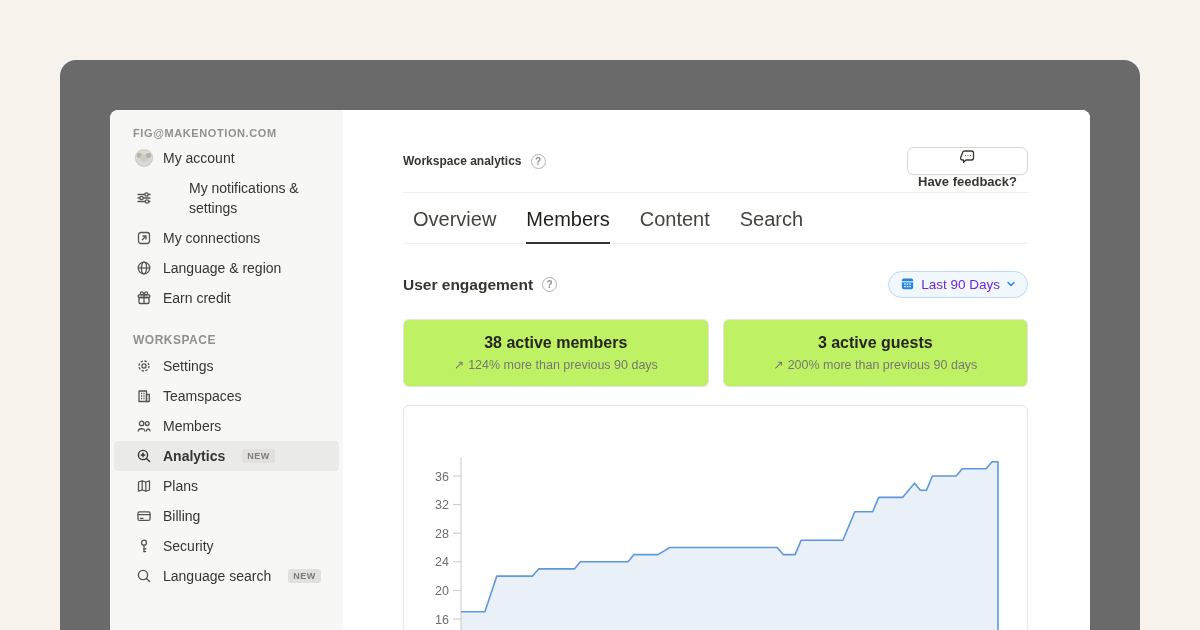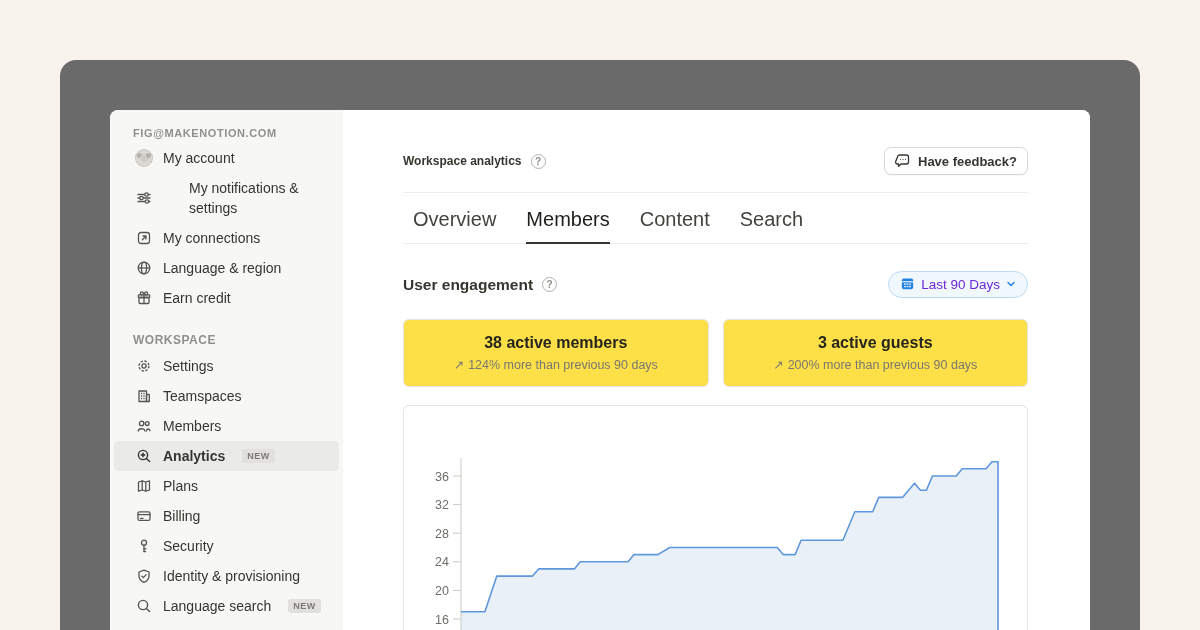--- a/index.html
+++ b/index.html
@@ -41,37 +41,37 @@
 
   
   .main { flex:1; position:relative; padding:0 62px 0 60px; background:#fff; }
   .header-row { padding-top:37px; display:flex; align-items:center; justify-content:space-between; }
   .title-wrap { display:flex; align-items:center; gap:9px; }
   .page-title { font-size:12px; font-weight:700; }
   .help-circle { width:15px; height:15px; border-radius:50%; border:1px solid #b3b1ac;
                  color:#8f8d88; font-size:10px; line-height:13px; text-align:center; font-weight:600; cursor:pointer; }
   .feedback-btn { display:flex; align-items:center; gap:7px; height:28px; padding:0 10px;
                   border:1px solid #d8d6d1; border-radius:7px; background:#fff; cursor:pointer;
-                  font-size:13px; font-weight:600; color:#37352f; box-shadow:0 1px 1px rgba(0,0,0,.03); }
+                  font-size:13px; font-weight:600; color:#37352f; box-shadow:0 1px 1px rgba(0,0,0,.03);flex-direction:column; }
   .divider { height:1px; background:#ededeb; margin-top:17px; }
 
   .tabs { display:flex; gap:30px; padding-left:10px; margin-top:15px; border-bottom:1px solid #ededeb; }
   .tab { font-size:20px; font-weight:500; color:#45433e; padding-bottom:12px; cursor:pointer; position:relative; }
   .tab.active { color:#1f1e1b; }
   .tab.active::after { content:""; position:absolute; left:0; right:0; bottom:-1px; height:2px; background:#37352f; }
 
   .engagement-row { margin-top:27px; display:flex; align-items:center; justify-content:space-between; }
   .section-title-wrap { display:flex; align-items:center; gap:9px; }
   .section-title { font-size:15.5px; font-weight:700; }
   .range-pill { display:flex; align-items:center; gap:6px; height:27px; padding:0 11px;
                 background:#f0f7fd; border:1px solid #bcdaf3; border-radius:999px; cursor:pointer;
                 font-size:13.5px; font-weight:500; color:#6d28d9; }
 
   .cards-row { margin-top:21px; display:flex; gap:14px; }
-  .stat-card { flex:1; height:68px; border:1px solid #e5e3df; border-radius:6px; background:#fde047;
+  .stat-card { flex:1; height:68px; border:1px solid #e5e3df; border-radius:6px; background:#bef264;
                display:flex; flex-direction:column; align-items:center; justify-content:center; gap:5px; }
   .stat-value { font-size:16px; font-weight:700; color:#26251f; }
   .stat-delta { font-size:12.5px; color:#787774; display:flex; align-items:center; gap:4px; }
 
   .chart-card { margin-top:18px; height:310px; border:1px solid #e6e4e0; border-radius:6px;
                 background:#fff; position:relative; overflow:hidden; }
   .chart-title { font-size:14px; font-weight:700; color:#26251f; padding:21px 0 0 24px; }
   .chart-svg { position:absolute; left:0; top:52px; }
 </style>
 </head>
@@ -227,29 +227,20 @@
           <svg width="16" height="16" viewBox="0 0 16 16" fill="none" stroke="#56544f" stroke-width="1.3" stroke-linecap="round">
             <circle cx="8" cy="4.7" r="2.5"></circle>
               <line x1="8" y1="7.2" x2="8" y2="13.6"></line>
               <line x1="8" y1="10.8" x2="10" y2="10.8"></line>
               <line x1="8" y1="13.6" x2="9.6" y2="13.6"></line>
           </svg>
         </span>
         <span class="sb-label inline">Security</span>
       </div>
 
-      <div class="sb-item">
-        <span class="sb-icon">
-          <svg width="16" height="16" viewBox="0 0 16 16" fill="none" stroke="#56544f" stroke-width="1.3" stroke-linejoin="round" stroke-linecap="round">
-            <path d="M8,2.2 L13,4 L13,8 C13,11.4 10.8,13.2 8,14.3 C5.2,13.2 3,11.4 3,8 L3,4 Z"></path>
-            <polyline points="5.8,8.1 7.3,9.6 10.2,6.6"></polyline>
-          </svg>
-        </span>
-        <span class="sb-label inline">Identity &amp; provisioning</span>
-      </div>
 
       <div class="sb-item">
         <span class="sb-icon">
           <svg width="16" height="16" viewBox="0 0 16 16" fill="none" stroke="#56544f" stroke-width="1.4" stroke-linecap="round">
             <circle cx="7" cy="7" r="4.6"></circle>
               <line x1="10.4" y1="10.4" x2="13.6" y2="13.6"></line>
           </svg>
         </span>
         <span class="sb-label inline">Language search</span>
         <span class="badge">NEW</span>

